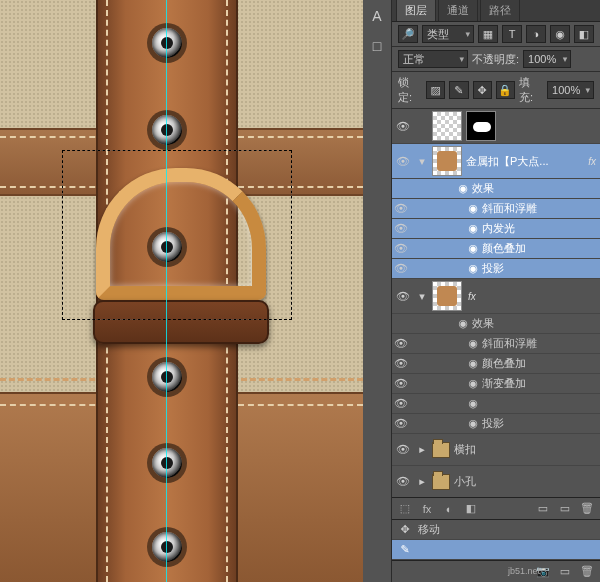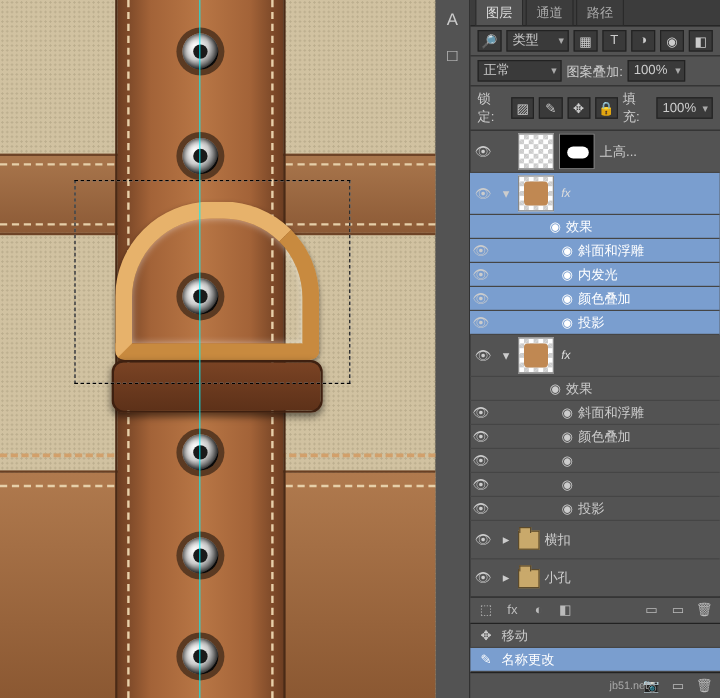--- a/index.html
+++ b/index.html
@@ -118,49 +118,49 @@
       <span class="ibtn">🔎</span>
       <span class="dd">类型</span>
       <span class="ibtn">▦</span>
       <span class="ibtn">T</span>
       <span class="ibtn">◑</span>
       <span class="ibtn">◉</span>
       <span class="ibtn">◧</span>
     </div>
     <div class="ctrlrow">
       <span class="dd" style="min-width:70px">正常</span>
-      <span class="lab">图案叠加:</span>
+      <span class="lab">不透明度:</span>
       <span class="dd" style="min-width:46px;text-align:right">100%</span>
     </div>
     <div class="ctrlrow">
       <span class="lab">锁定:</span>
       <span class="ibtn">▨</span>
       <span class="ibtn">✎</span>
       <span class="ibtn">✥</span>
       <span class="ibtn">🔒</span>
       <span class="lab" style="margin-left:auto">填充:</span>
       <span class="dd" style="min-width:46px;text-align:right">100%</span>
     </div>
 
     <div class="layers">
 
       <div class="lrow">
         <span class="eye">👁</span>
         <span class="ind" style="width:12px"></span>
         <span class="thumb"></span>
         <span class="mask"></span>
-        <span class="lname">上高...</span>
       </div>
 
       <div class="lrow sel">
         <span class="eye">👁</span>
         <span class="tw">▾</span>
         <span class="thumb">
             <span class="mk"></span>
           </span>
+        <span class="lname">金属扣【P大点...</span>
         <span class="fx">fx</span>
       </div>
       <div class="lrow sub sel">
         <span class="eye"></span>
           <span class="ind" style="width:40px"></span>
           <span class="fxdot">◉</span>
         <span class="lname">效果</span>
       </div>
       <div class="lrow sub sel">
           <span class="eye">👁</span>
@@ -210,20 +210,21 @@
       <div class="lrow sub">
           <span class="eye">👁</span>
           <span class="ind" style="width:50px"></span>
           <span class="fxdot">◉</span>
           <span class="lname">颜色叠加</span>
         </div>
       <div class="lrow sub">
           <span class="eye">👁</span>
           <span class="ind" style="width:50px"></span>
           <span class="fxdot">◉</span>
+          <span class="lname">渐变叠加</span>
         </div>
       <div class="lrow sub">
           <span class="eye">👁</span>
           <span class="ind" style="width:50px"></span>
           <span class="fxdot">◉</span>
         </div>
       <div class="lrow sub">
           <span class="eye">👁</span>
           <span class="ind" style="width:50px"></span>
           <span class="fxdot">◉</span>
@@ -256,21 +257,20 @@
       <span class="ic">🗑</span>
     </div>
 
     <div class="hist">
       <div class="hrow">
         <span class="hico">✥</span>
         <span class="lname">移动</span>
       </div>
       <div class="hrow sel">
         <span class="hico">✎</span>
-        <span class="lname">名称更改</span>
       </div>
       <div class="pbottom" style="justify-content:flex-end">
         <span class="ic">📷</span>
         <span class="ic">▭</span>
         <span class="ic">🗑</span>
       </div>
     </div>
   </div>
 </div>
 <div class="watermark">jb51.net</div>

